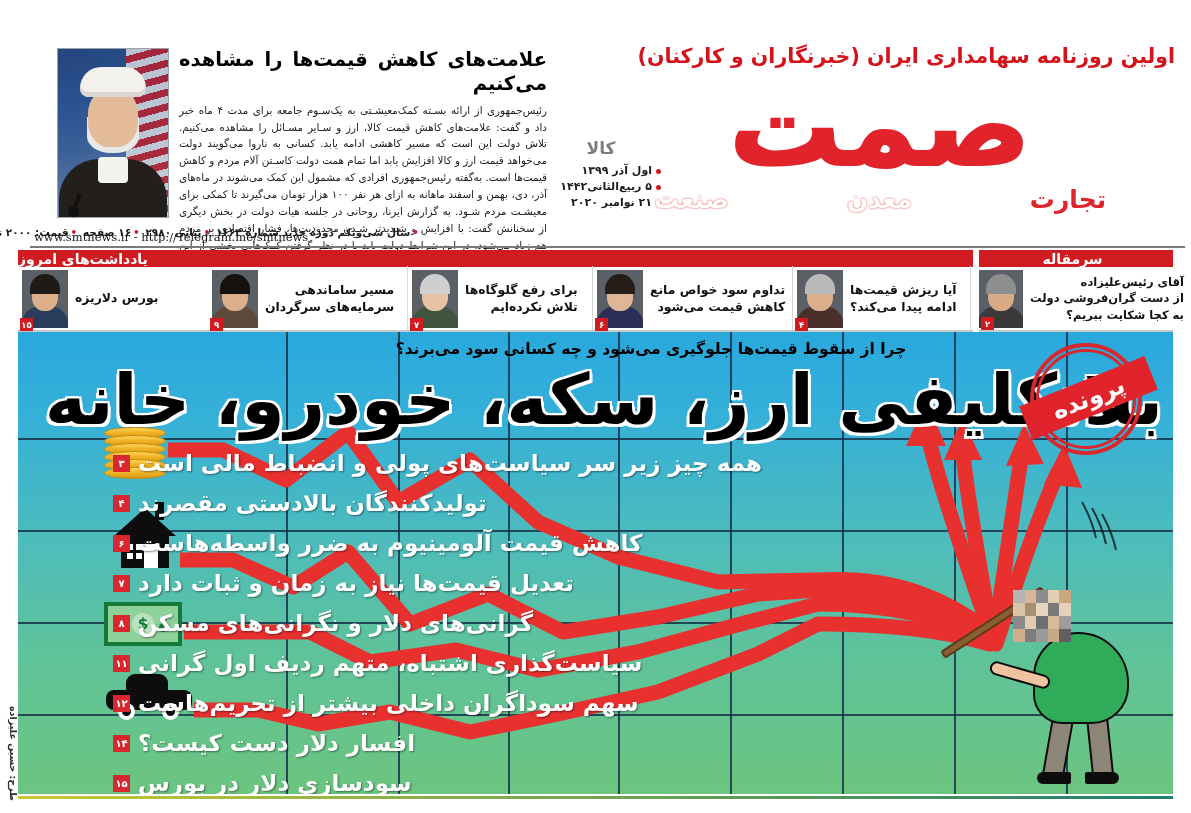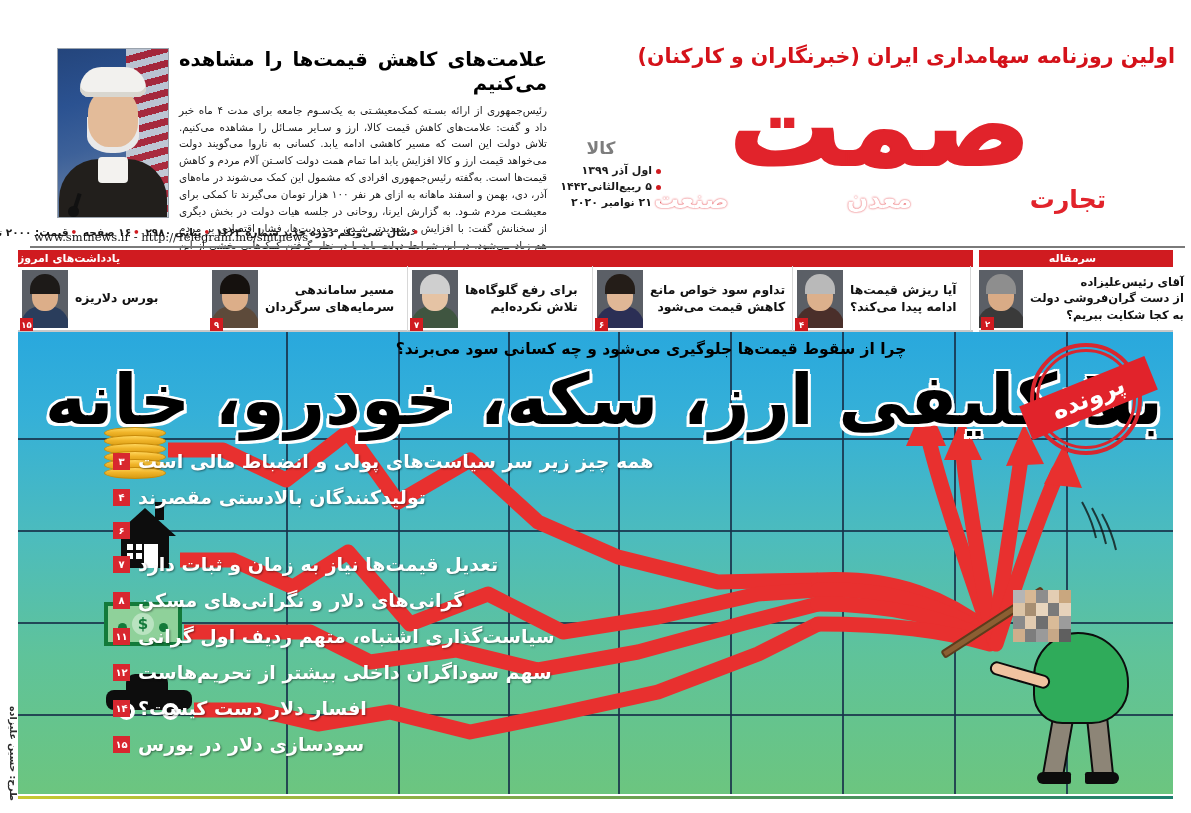--- a/index.html
+++ b/index.html
@@ -149,21 +149,21 @@
     height: 2px; background: #7a7a7a;
   }
 
   
   #strip {
     position: absolute; left: 0; top: 250px; width: 1191px; height: 82px;
   }
   .strip-group { position: absolute; top: 0; height: 82px; }
   .strip-head {
     height: 17px; background: #d01b20; color: #fff;
-    font-size: 11px; font-weight: bold;
+    font-size: 14px; font-weight: bold;
     display: flex; align-items: center; justify-content: flex-end;
     padding-right: 7px; direction: rtl;
   }
   .strip-body {
     height: 65px; background: #fff; position: relative;
     display: flex; flex-direction: row-reverse; align-items: center;
     border-bottom: 2px solid #c8c8c8;
   }
   .nitem {
     display: flex; flex-direction: row-reverse; align-items: center;
@@ -243,21 +243,21 @@
 
   
   #bullets {
     position: absolute; right: 590px; top: 118px; width: 470px;
   }
   .bullet {
     display: flex; flex-direction: row-reverse; align-items: center;
     justify-content: flex-start; margin-bottom: 14px; direction: rtl;
   }
   .bullet .btext {
-    font-size: 19px; font-weight: bold; color: #fff;
+    font-size: 23px; font-weight: bold; color: #fff;
     text-shadow: 1px 1px 2px rgba(0,0,0,.45);
     letter-spacing: -0.4px; white-space: nowrap;
   }
   .bullet .bnum {
     width: 17px; height: 17px; background: #d8272f; color: #fff;
     font-size: 10px; font-weight: bold; margin-right: 8px;
     display: flex; align-items: center; justify-content: center; flex: 0 0 auto;
   }
 
   
@@ -603,20 +603,21 @@
       <div class="bullet">
         <span class="bnum">۳</span>
         <span class="btext">همه چیز زیر سر سیاست‌های پولی و انضباط مالی است</span>
       </div>
       <div class="bullet">
         <span class="bnum">۴</span>
         <span class="btext">تولیدکنندگان بالادستی مقصرند</span>
       </div>
       <div class="bullet">
         <span class="bnum">۶</span>
+        <span class="btext">کاهش قیمت آلومینیوم به ضرر واسطه‌هاست</span>
       </div>
       <div class="bullet">
         <span class="bnum">۷</span>
         <span class="btext">تعدیل قیمت‌ها نیاز به زمان و ثبات دارد</span>
       </div>
       <div class="bullet">
         <span class="bnum">۸</span>
         <span class="btext">گرانی‌های دلار و نگرانی‌های مسکن</span>
       </div>
       <div class="bullet">

